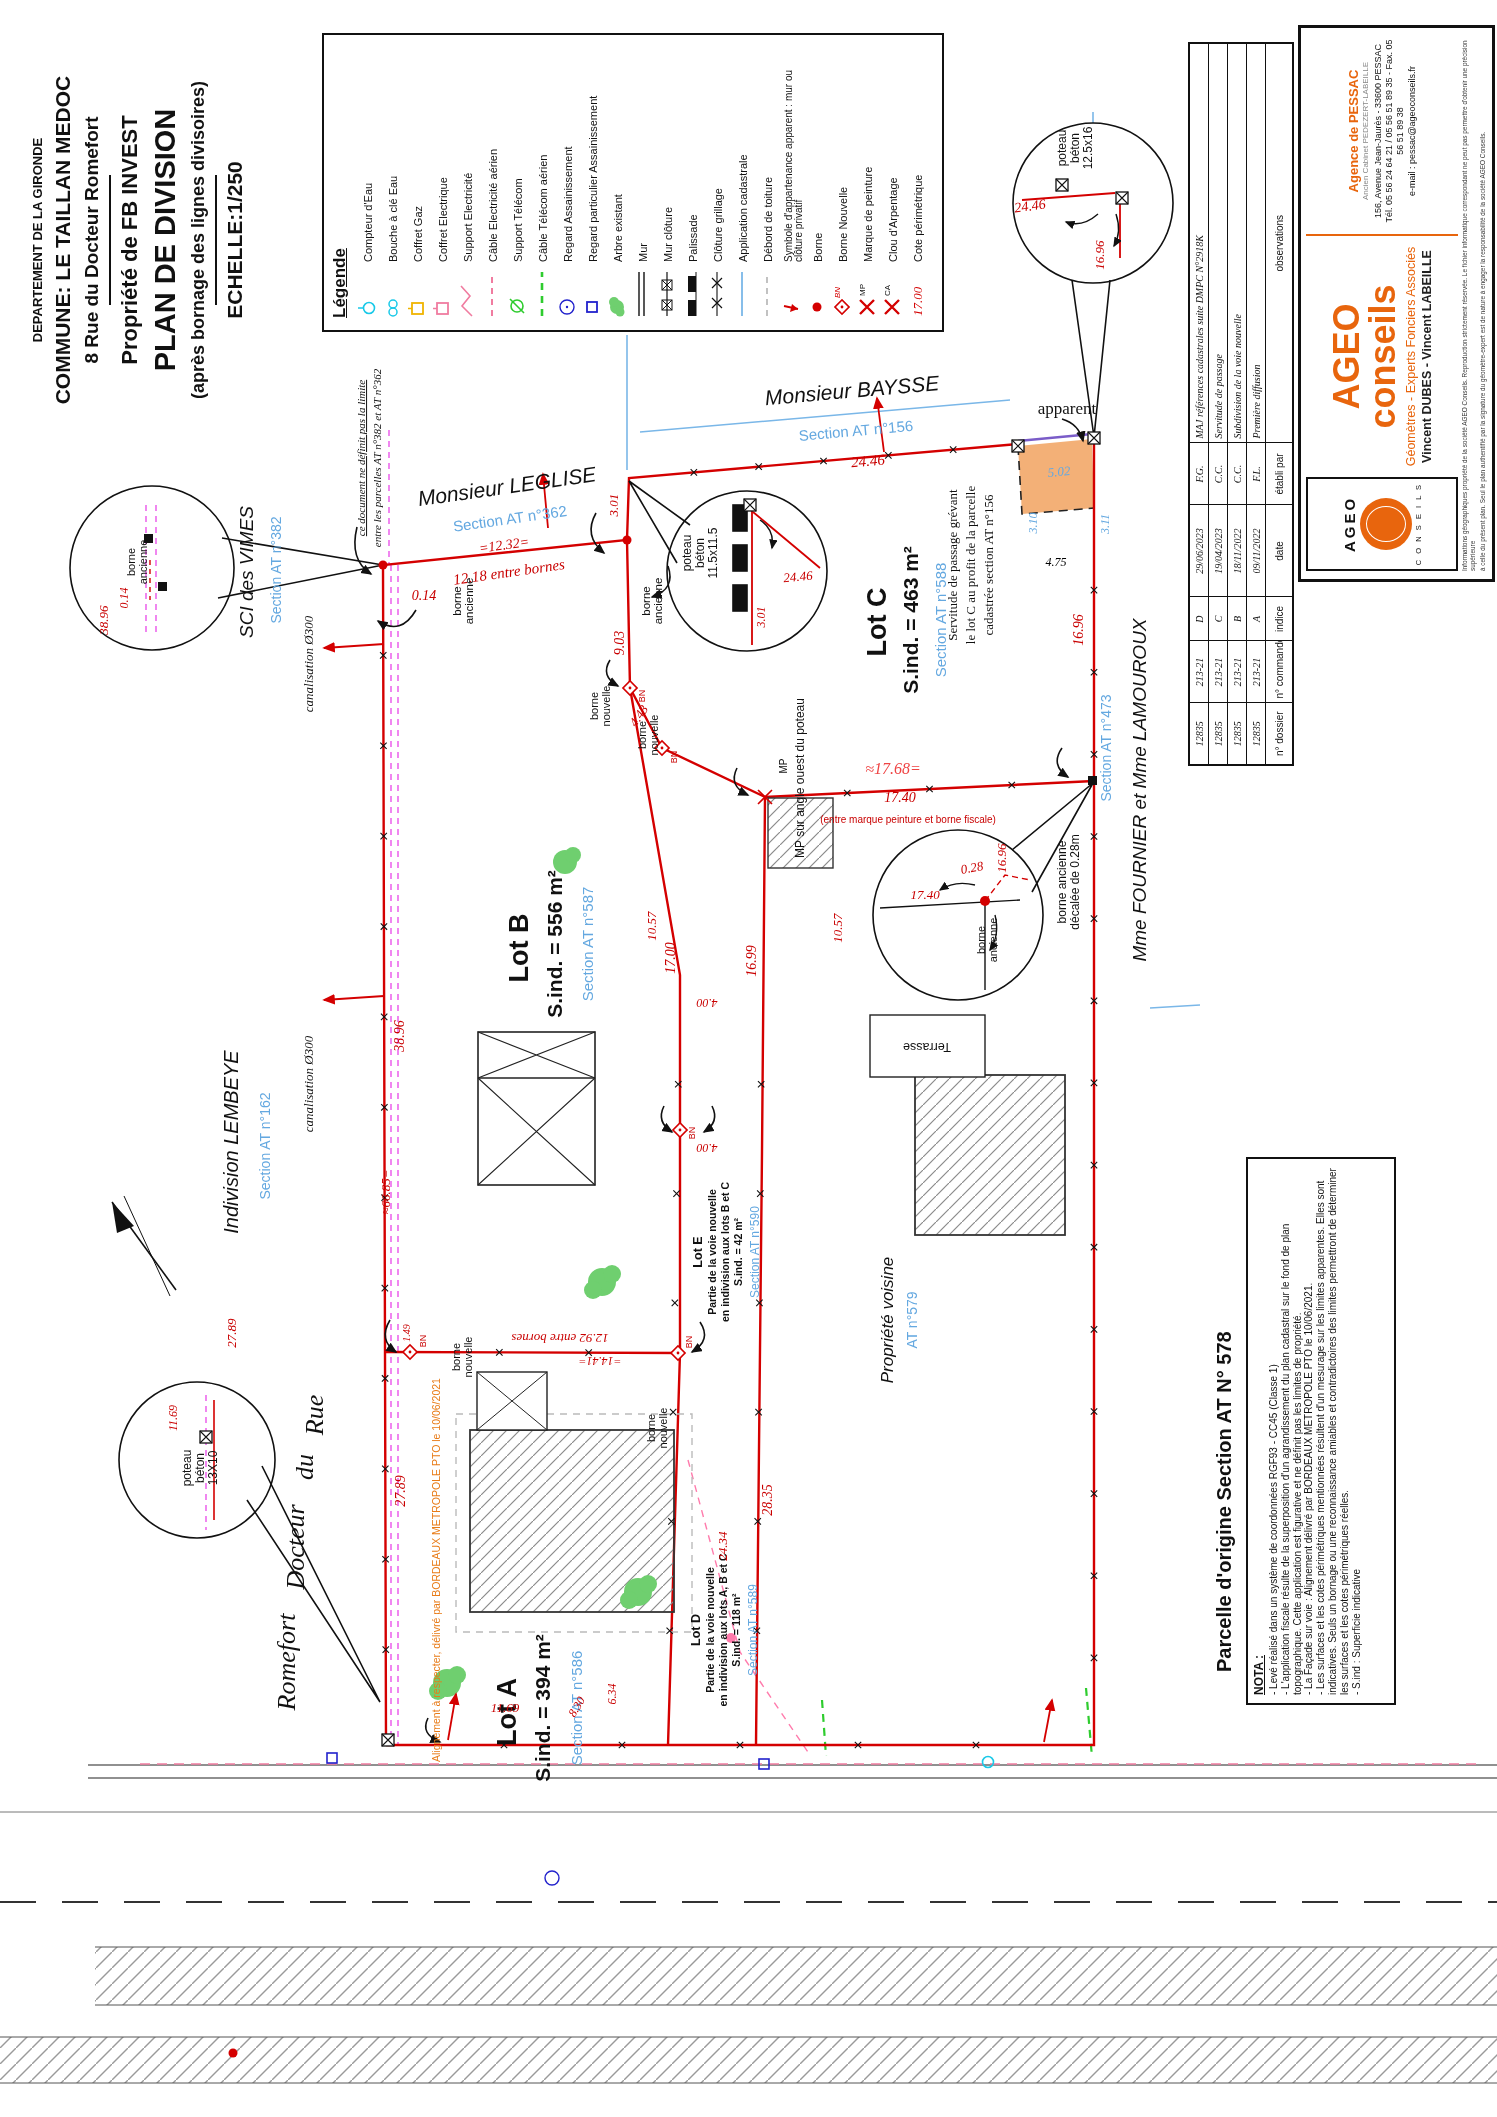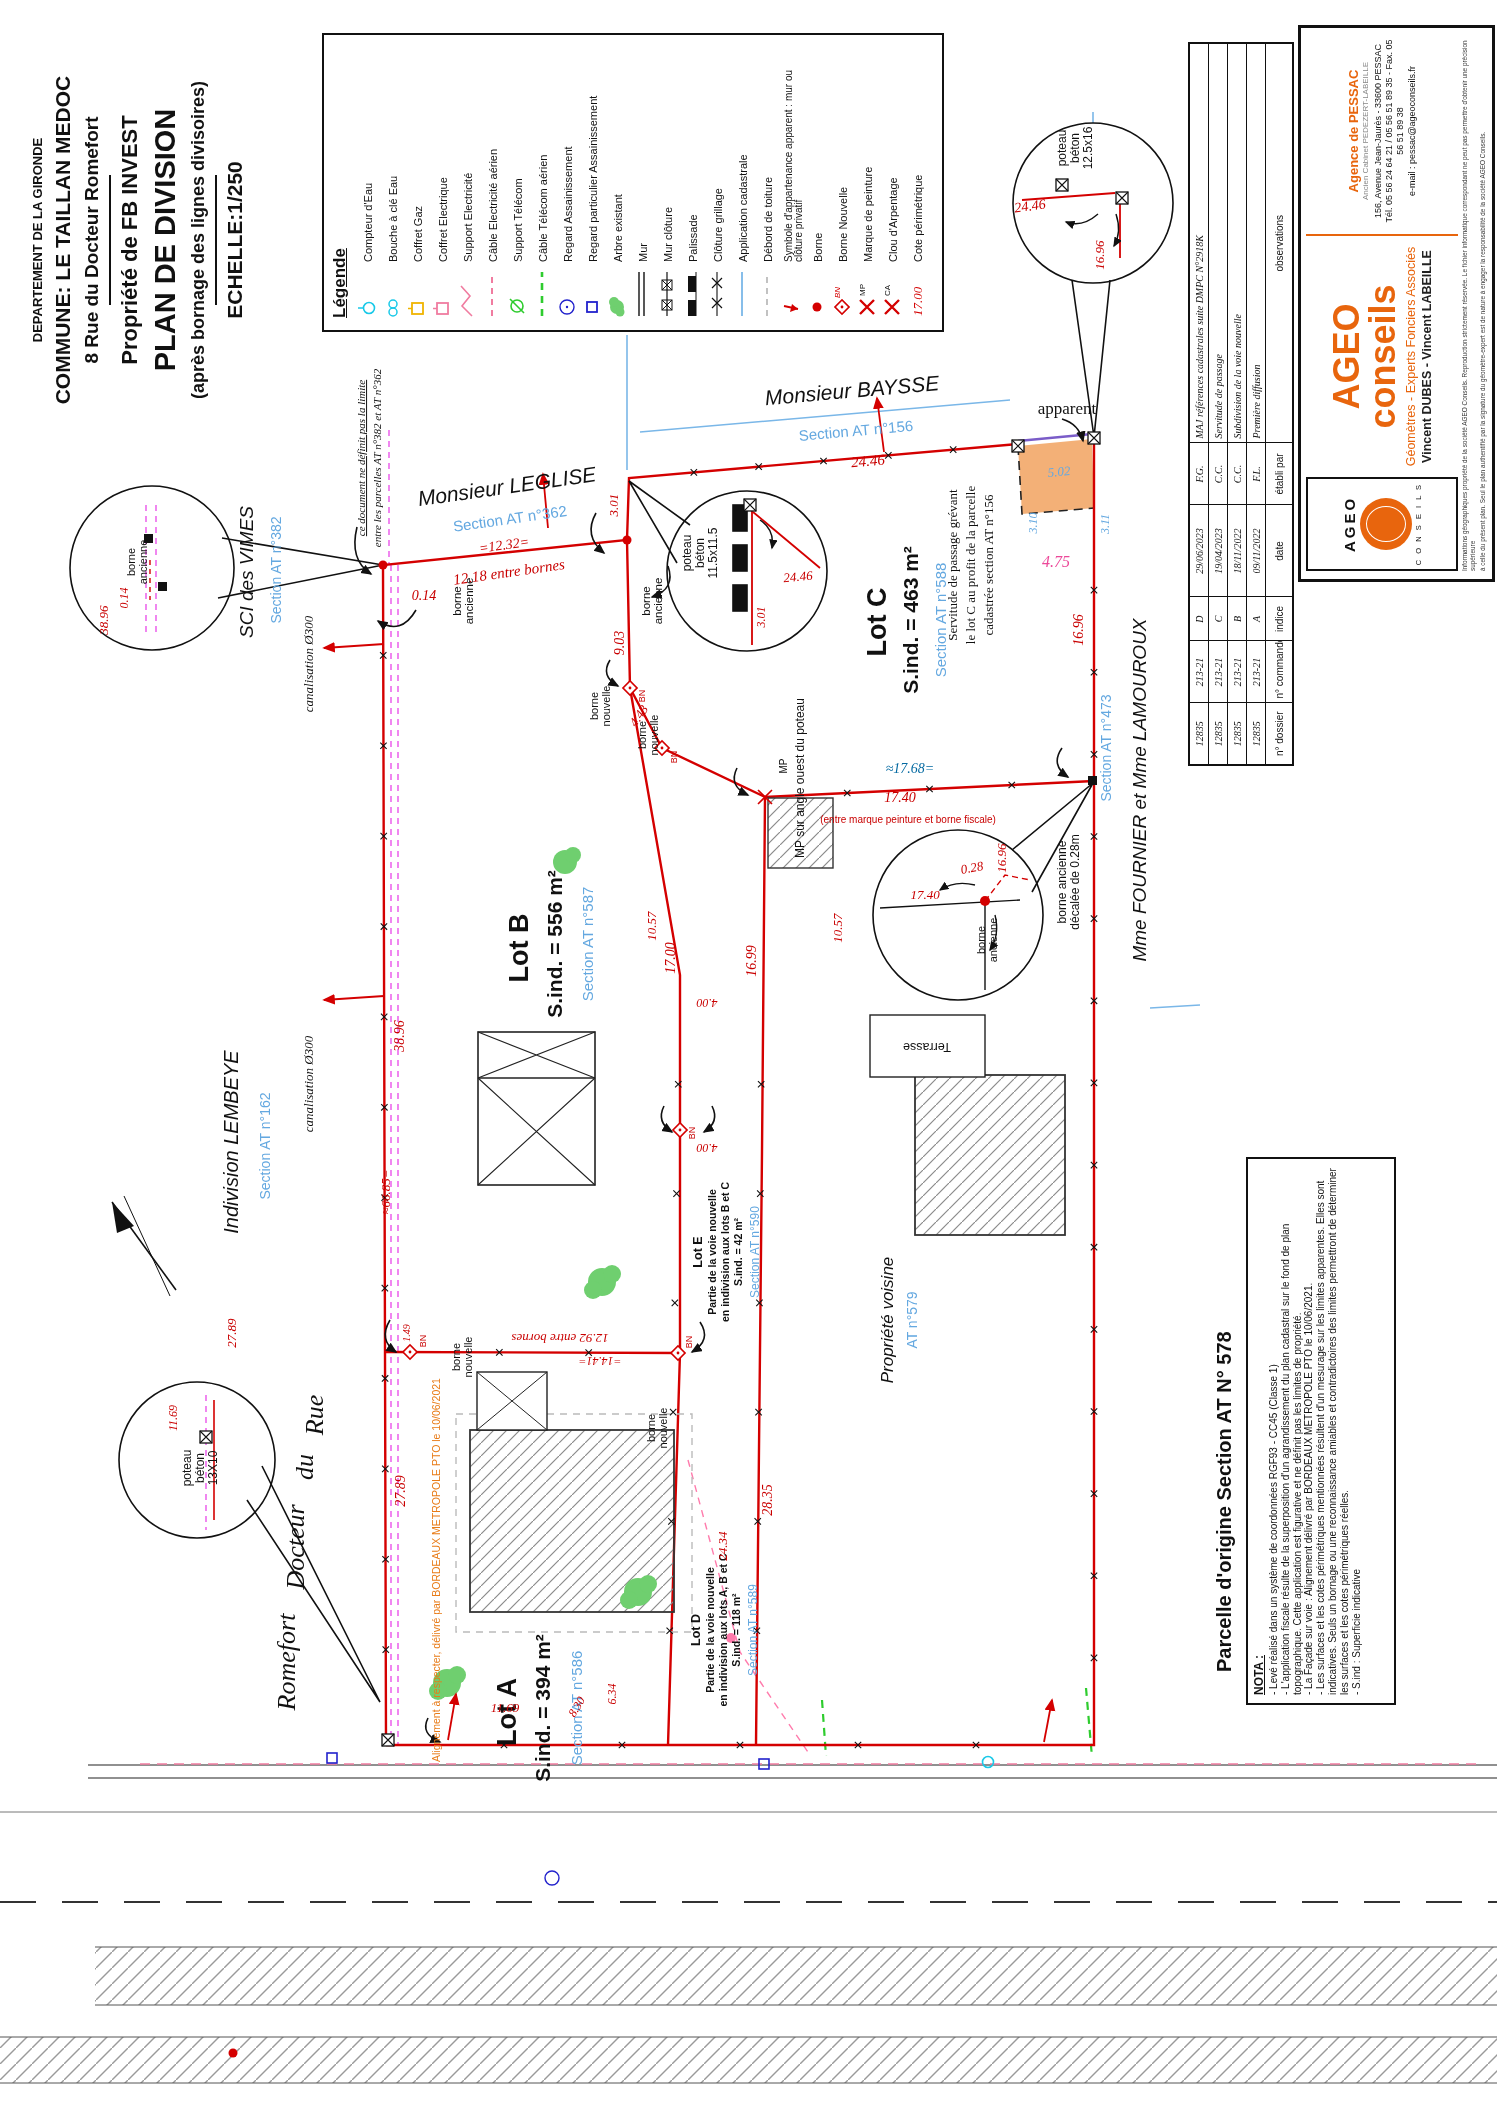--- a/index.html
+++ b/index.html
@@ -643,33 +643,33 @@
 ancienne</span>
       <span class="pl serif i" style="left: 620px; top: 643px; font-size: 14px; color: rgb(201, 0, 0); transform: translate(-50%, -50%) rotate(-90deg);">9.03</span>
       <span class="pl serif i" style="left: 614px; top: 505px; font-size: 13px; color: rgb(201, 0, 0); transform: translate(-50%, -50%) rotate(-90deg);">3.01</span>
       <span class="pl i" style="left: 852px; top: 391px; font-size: 21px; color: rgb(17, 17, 17); transform: translate(-50%, -50%) rotate(-5deg);">Monsieur BAYSSE</span>
       <span class="pl" style="left: 856px; top: 431px; font-size: 15px; color: rgb(100, 168, 224); transform: translate(-50%, -50%) rotate(-5deg);">Section AT n°156</span>
       <span class="pl serif i" style="left: 868px; top: 461px; font-size: 15px; color: rgb(201, 0, 0); transform: translate(-50%, -50%) rotate(-5deg);">24.46</span>
       <span class="pl serif" style="left: 1067px; top: 409px; font-size: 17px; color: rgb(17, 17, 17); transform: translate(-50%, -50%) rotate(0deg);">apparent</span>
       <span class="pl serif i" style="left: 1059px; top: 472px; font-size: 13px; color: rgb(100, 168, 224); transform: translate(-50%, -50%) rotate(-5deg);">5.02</span>
       <span class="pl serif i" style="left: 1033px; top: 523px; font-size: 12px; color: rgb(100, 168, 224); transform: translate(-50%, -50%) rotate(-90deg);">3.10</span>
       <span class="pl serif i" style="left: 1105px; top: 524px; font-size: 12px; color: rgb(100, 168, 224); transform: translate(-50%, -50%) rotate(-90deg);">3.11</span>
-      <span class="pl serif i" style="left: 1056px; top: 562px; font-size: 16px; color: #ec4899; transform: translate(-50%, -50%) rotate(0deg);">4.75</span>
+      <span class="pl serif i" style="left: 1056px; top: 562px; font-size: 12px; color: #000000; transform: translate(-50%, -50%) rotate(0deg);">4.75</span>
       <span class="pl serif i" style="left: 1079px; top: 630px; font-size: 14px; color: rgb(201, 0, 0); transform: translate(-50%, -50%) rotate(-90deg);">16.96</span>
       <span class="pl serif" style="left: 953px; top: 565px; font-size: 13px; color: rgb(17, 17, 17); transform: translate(-50%, -50%) rotate(-90deg);">Servitude de passage grévant</span>
       <span class="pl serif" style="left: 971px; top: 565px; font-size: 13px; color: rgb(17, 17, 17); transform: translate(-50%, -50%) rotate(-90deg);">le lot C au profit de la parcelle</span>
       <span class="pl serif" style="left: 989px; top: 565px; font-size: 13px; color: rgb(17, 17, 17); transform: translate(-50%, -50%) rotate(-90deg);">cadastrée section AT n°156</span>
       <span class="pl b" style="left: 878px; top: 622px; font-size: 27px; color: rgb(17, 17, 17); transform: translate(-50%, -50%) rotate(-90deg);">Lot C</span>
       <span class="pl b" style="left: 911px; top: 620px; font-size: 21px; color: rgb(17, 17, 17); transform: translate(-50%, -50%) rotate(-90deg);">S.ind. = 463 m²</span>
       <span class="pl" style="left: 941px; top: 620px; font-size: 15px; color: rgb(100, 168, 224); transform: translate(-50%, -50%) rotate(-90deg);">Section AT n°588</span>
       <span class="pl i" style="left: 1140px; top: 790px; font-size: 19px; color: rgb(17, 17, 17); transform: translate(-50%, -50%) rotate(-90deg);">Mme FOURNIER et Mme LAMOUROUX</span>
       <span class="pl" style="left: 1107px; top: 748px; font-size: 14px; color: rgb(100, 168, 224); transform: translate(-50%, -50%) rotate(-90deg);">Section AT n°473</span>
       <span class="pl" style="left: 1069px; top: 882px; font-size: 12px; color: rgb(17, 17, 17); transform: translate(-50%, -50%) rotate(-90deg);">borne ancienne
 décalée de 0.28m</span>
-      <span class="pl serif i" style="left: 893px; top: 769px; font-size: 14px; color: #0369a1; transform: translate(-50%, -50%) rotate(0deg); margin-left: 17px;">≈17.68=</span>
+      <span class="pl serif i" style="left: 893px; top: 769px; font-size: 16px; color: #ef4444; transform: translate(-50%, -50%) rotate(0deg);">≈17.68=</span>
       <span class="pl serif i" style="left: 900px; top: 798px; font-size: 14px; color: rgb(201, 0, 0); transform: translate(-50%, -50%) rotate(0deg);">17.40</span>
       <span class="pl" style="left: 908px; top: 820px; font-size: 10px; color: rgb(201, 0, 0); transform: translate(-50%, -50%) rotate(0deg);">(entre marque peinture et borne fiscale)</span>
       <span class="pl" style="left: 800px; top: 778px; font-size: 12px; color: rgb(17, 17, 17); transform: translate(-50%, -50%) rotate(-90deg);">MP sur angle ouest du poteau</span>
       <span class="pl" style="left: 784px; top: 766px; font-size: 10px; color: rgb(17, 17, 17); transform: translate(-50%, -50%) rotate(-90deg);">MP</span>
       <span class="pl" style="left: 601px; top: 706px; font-size: 11px; color: rgb(17, 17, 17); transform: translate(-50%, -50%) rotate(-90deg);">borne
 nouvelle</span>
       <span class="pl" style="left: 649px; top: 735px; font-size: 11px; color: rgb(17, 17, 17); transform: translate(-50%, -50%) rotate(-90deg);">borne
 nouvelle</span>
       <span class="pl serif i" style="left: 639px; top: 716px; font-size: 13px; color: rgb(201, 0, 0); transform: translate(-50%, -50%) rotate(-55deg);">4.43</span>
       <span class="pl serif i" style="left: 671px; top: 958px; font-size: 14px; color: rgb(201, 0, 0); transform: translate(-50%, -50%) rotate(-90deg);">17.00</span>

